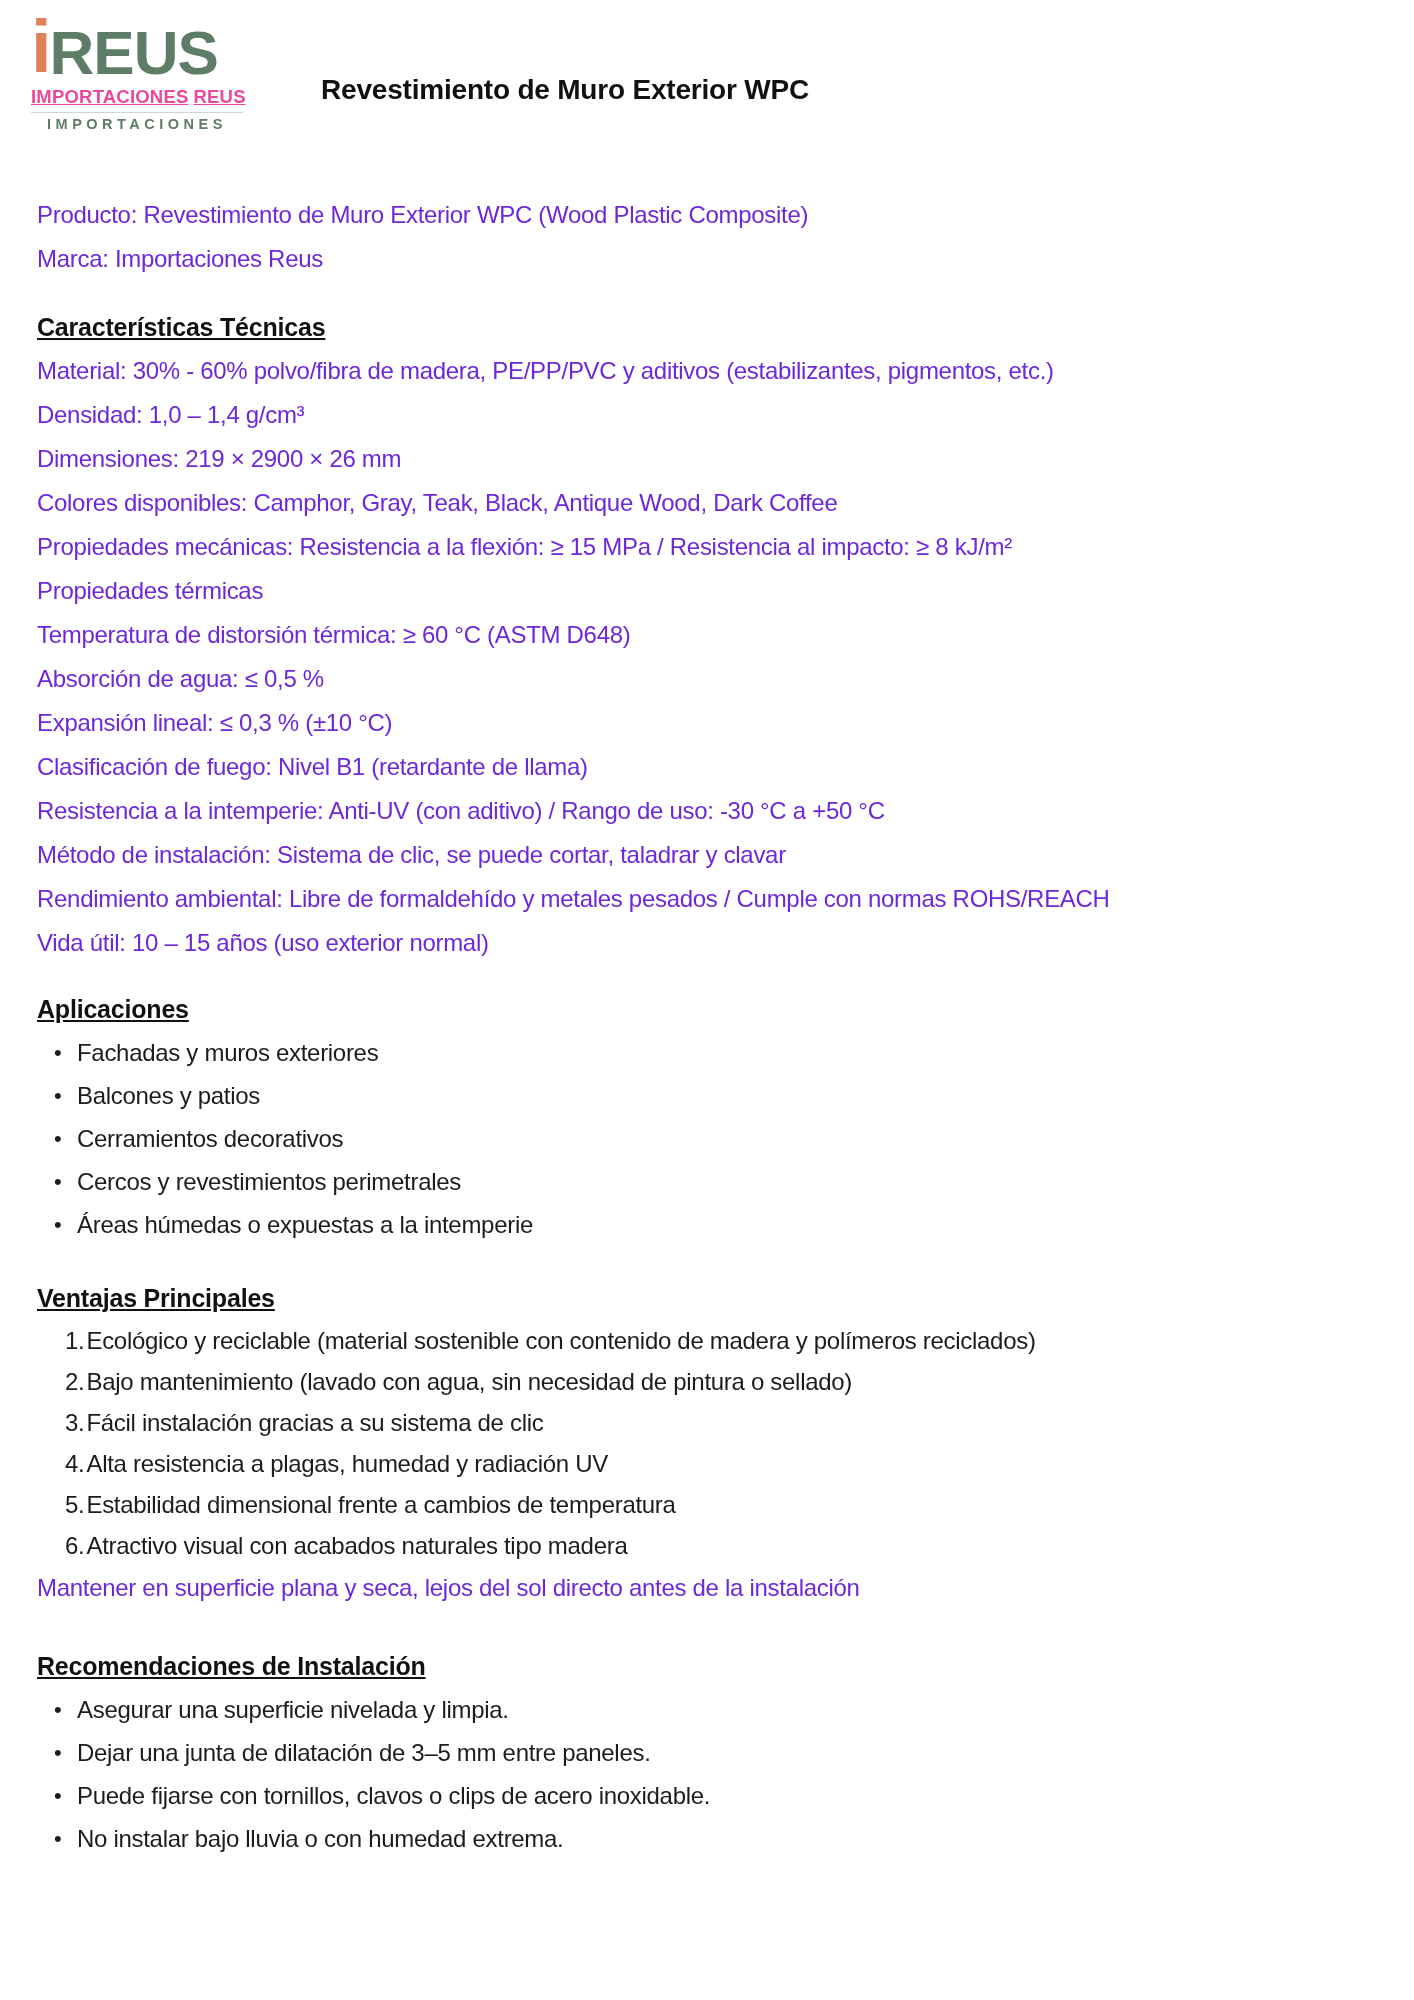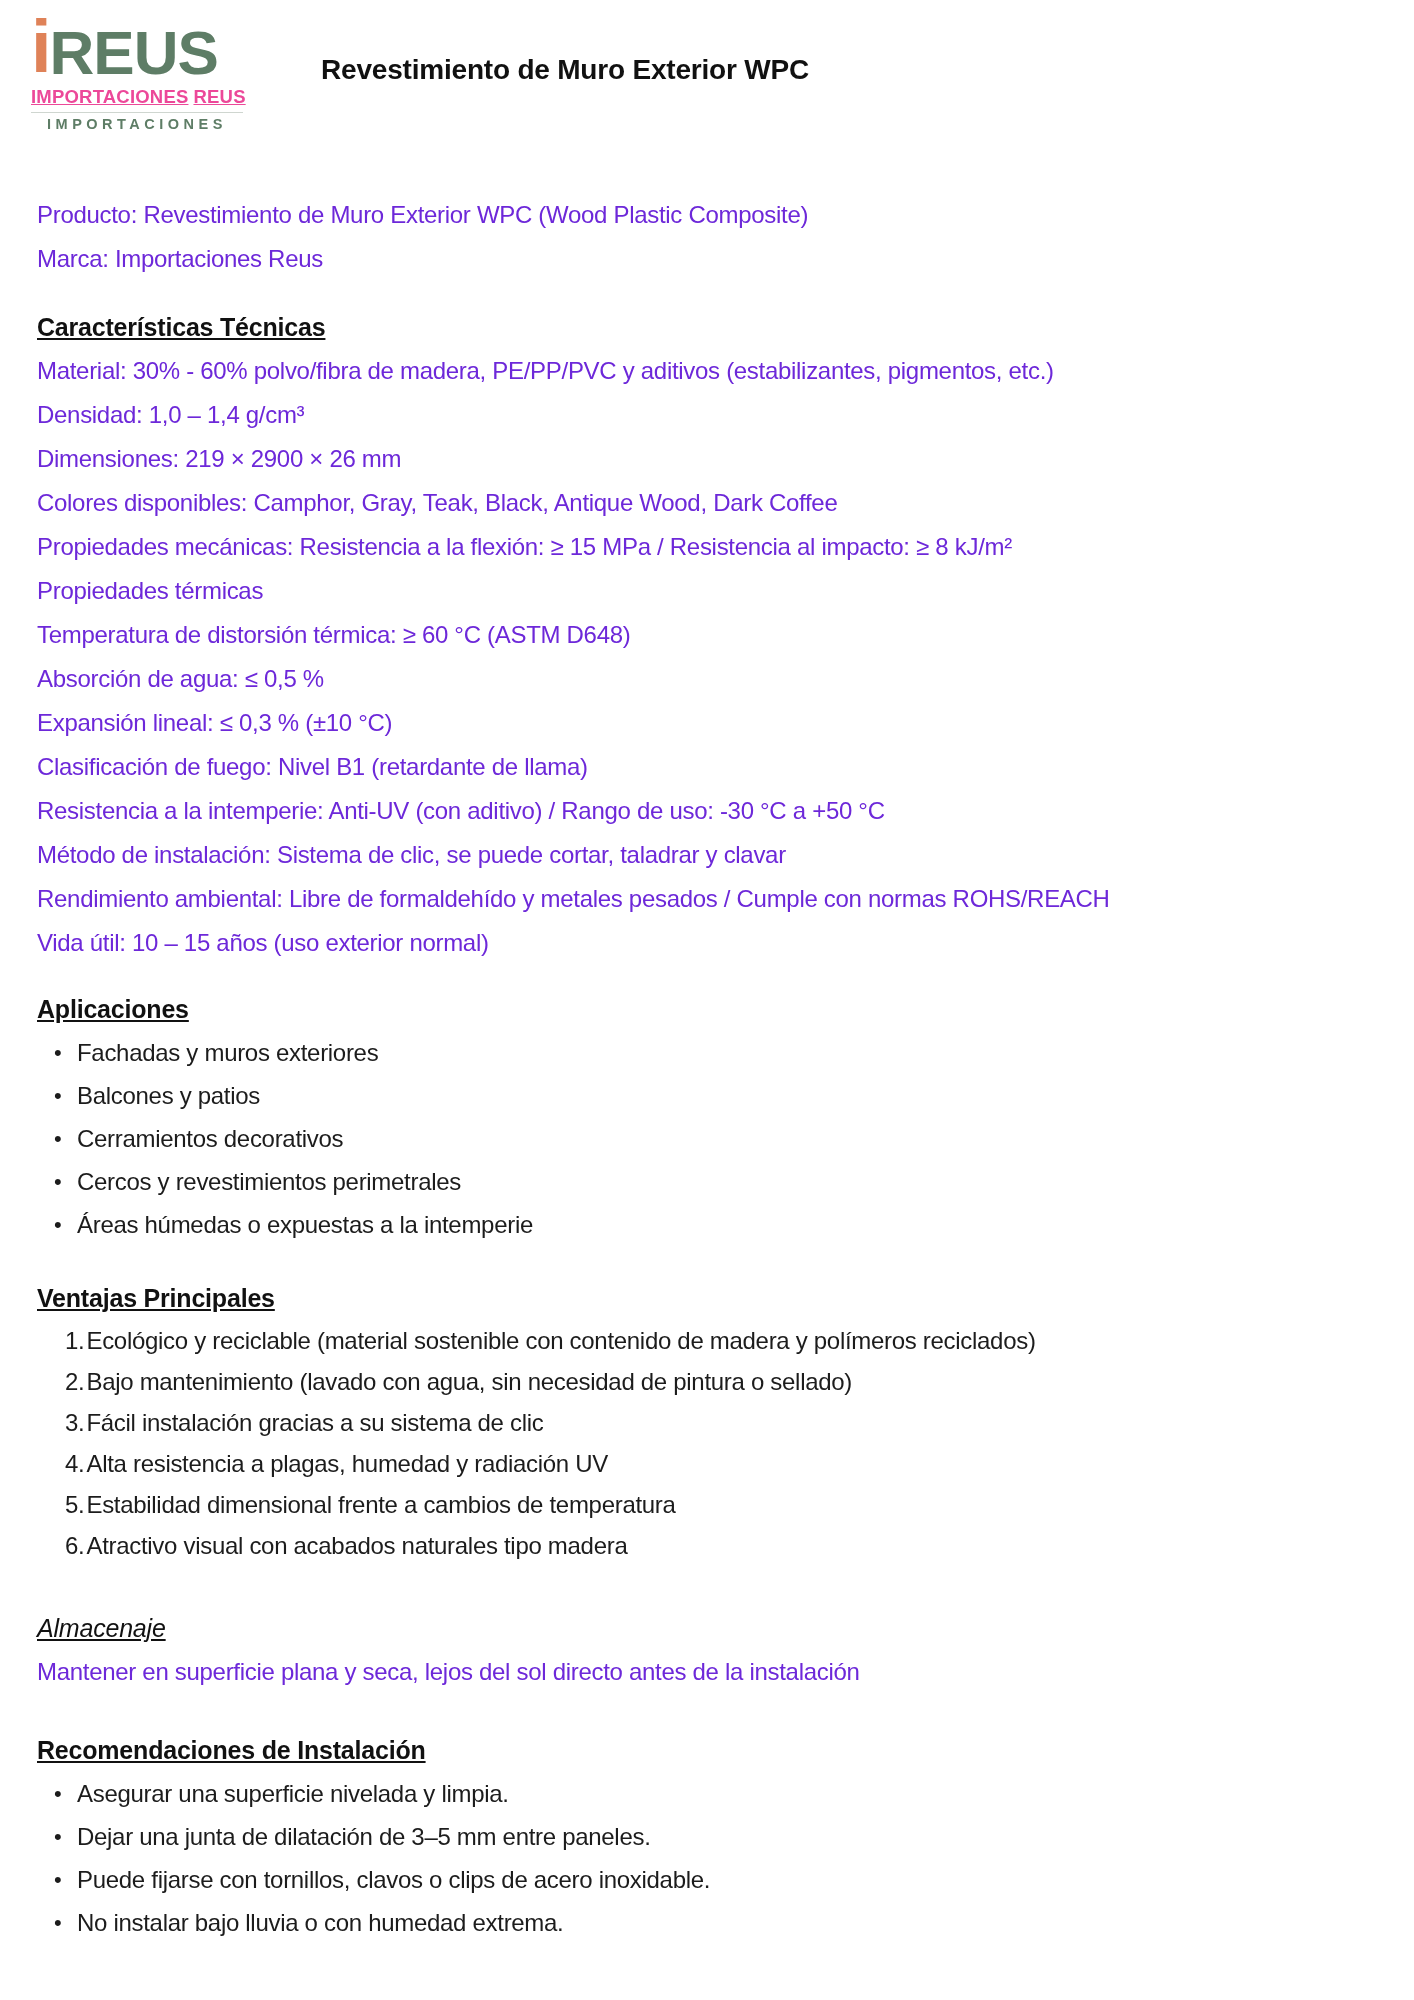--- a/index.html
+++ b/index.html
@@ -16,21 +16,21 @@
   .logo-word{display:flex;align-items:flex-end;line-height:1;}
   .logo-i{color:#df8258;font-weight:800;font-size:74px;letter-spacing:-2px;font-family:"Liberation Sans",sans-serif;}
   .logo-reus{color:#5e7d66;font-weight:800;font-size:62px;letter-spacing:-1px;}
   .logo-sub{margin-top:2px;font-size:18.5px;color:#ec4899;letter-spacing:0.2px;white-space:nowrap;text-decoration:underline;}
   .logo-sub .w1{font-weight:600;}
   .logo-sub .w2{font-weight:800;margin-left:5px;}
   .logo-divider{border:none;border-top:1px solid #cfd6d0;margin:4px 0 3px 0;width:212px;}
   .logo-tagline{font-size:14.5px;color:#5e7d66;font-weight:600;letter-spacing:4.5px;text-align:center;width:212px;}
 
   .doc-title{
-    position:absolute;left:0;top:54px;width:1130px;text-align:center;
+    position:absolute;left:0;top:74px;width:1130px;text-align:center;
     font-size:28px;font-weight:700;color:#111;letter-spacing:-0.2px;
   }
 
   
   .content{margin:0 40px 0 37px;}
   .body-line{font-size:24px;line-height:44px;letter-spacing:-0.3px;color:#6d28d9;}
   .intro{margin-top:43px;}
   .sec-heading{
     font-size:25px;font-weight:700;color:#111;line-height:44px;
     letter-spacing:-0.2px;margin:0;text-decoration:underline;
@@ -110,21 +110,20 @@
     <h2 class="sec-heading mt3">Ventajas Principales</h2>
     <ol class="numbers">
       <li><span class="num">1.</span><span class="txt">Ecológico y reciclable (material sostenible con contenido de madera y polímeros reciclados)</span></li>
       <li><span class="num">2.</span><span class="txt">Bajo mantenimiento (lavado con agua, sin necesidad de pintura o sellado)</span></li>
       <li><span class="num">3.</span><span class="txt">Fácil instalación gracias a su sistema de clic</span></li>
       <li><span class="num">4.</span><span class="txt">Alta resistencia a plagas, humedad y radiación UV</span></li>
       <li><span class="num">5.</span><span class="txt">Estabilidad dimensional frente a cambios de temperatura</span></li>
       <li><span class="num">6.</span><span class="txt">Atractivo visual con acabados naturales tipo madera</span></li>
     </ol>
 
-    <h2 class="sec-heading italic">Almacenaje</h2>
     <div class="body-line">Mantener en superficie plana y seca, lejos del sol directo antes de la instalación</div>
 
     <h2 class="sec-heading mt4">Recomendaciones de Instalación</h2>
     <ul class="bullets">
       <li><span class="dot">•</span><span>Asegurar una superficie nivelada y limpia.</span></li>
       <li><span class="dot">•</span><span>Dejar una junta de dilatación de 3–5 mm entre paneles.</span></li>
       <li><span class="dot">•</span><span>Puede fijarse con tornillos, clavos o clips de acero inoxidable.</span></li>
       <li><span class="dot">•</span><span>No instalar bajo lluvia o con humedad extrema.</span></li>
     </ul>
 

